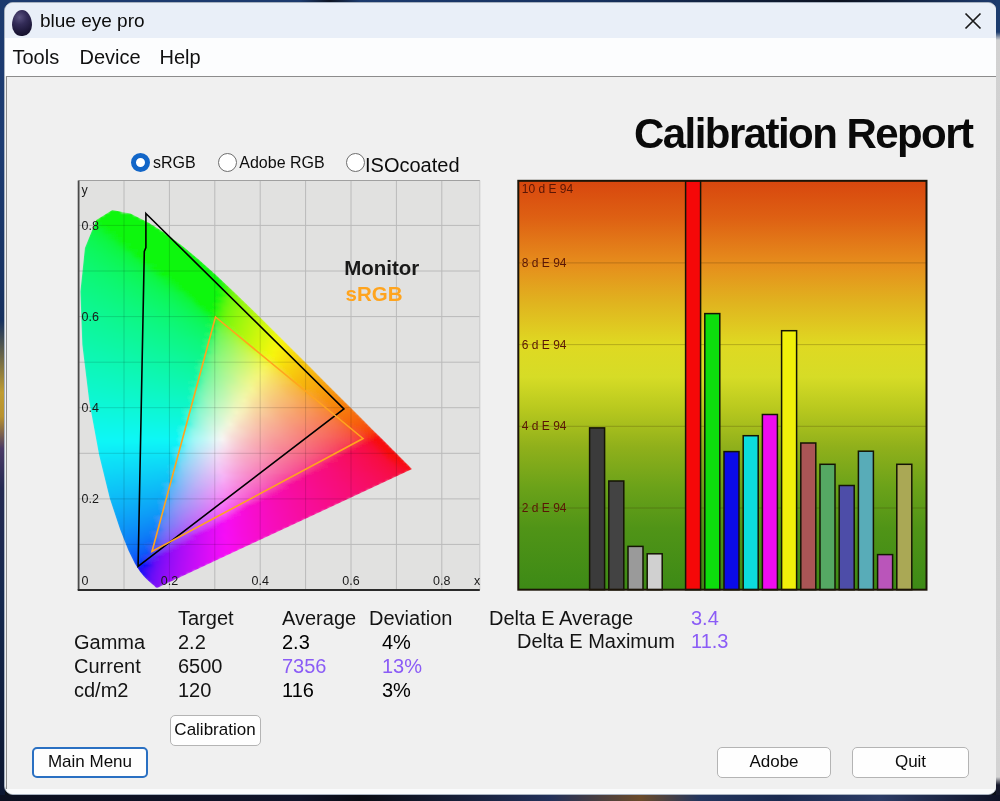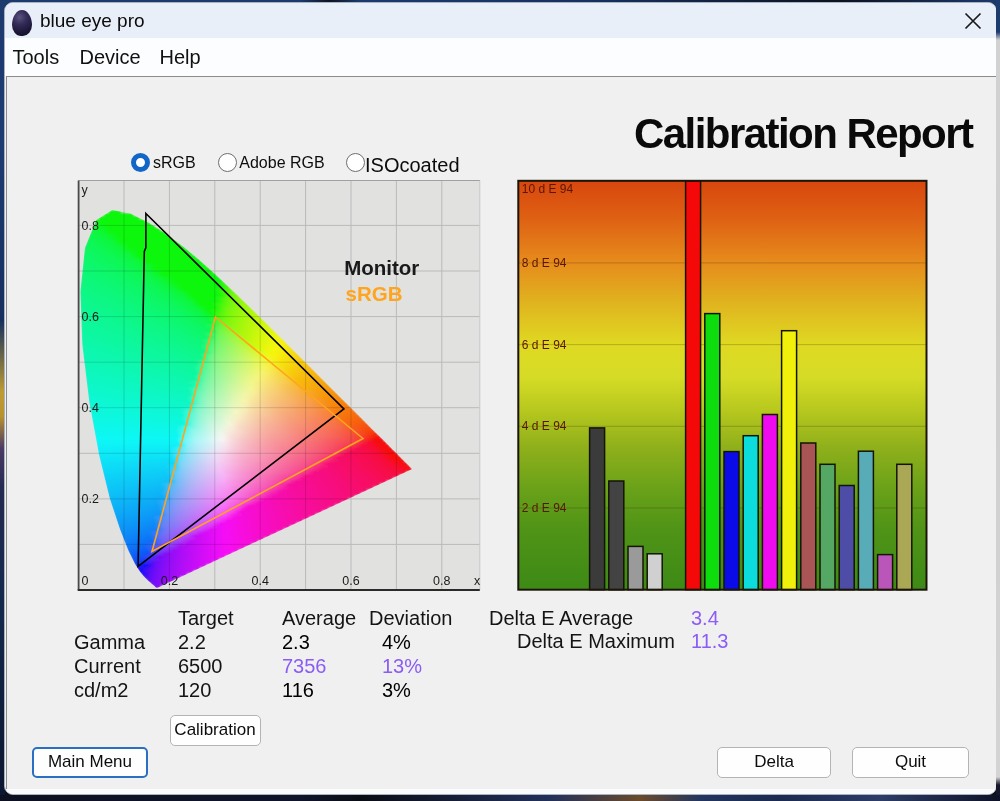--- a/index.html
+++ b/index.html
@@ -3075,17 +3075,17 @@
   <div class="trow" style="left:0;top:604.4px">
         <span style="left:484px">Delta E Average</span>
         <span class="orange" style="left:686px">3.4</span>
       </div>
   <div class="trow" style="left:0;top:627.4px">
         <span style="left:512px">Delta E Maximum</span>
         <span class="orange" style="left:686px">11.3</span>
       </div>
   <div class="btn" style="left:27px;top:744px;width:116px;border:2px solid #2a70c2;line-height:26px">Main Menu</div>
   <div class="btn" style="left:164.5px;top:712px;width:91px">Calibration</div>
-  <div class="btn" style="left:712px;top:744px;width:114px">Delta</div>
+  <div class="btn" style="left:712px;top:744px;width:114px">Adobe</div>
   <div class="btn" style="left:847px;top:744px;width:117px">Quit</div>
 </div>
 <div id="rstrip"></div>
     <div id="bstrip"></div>
 </div>
 </body></html>

